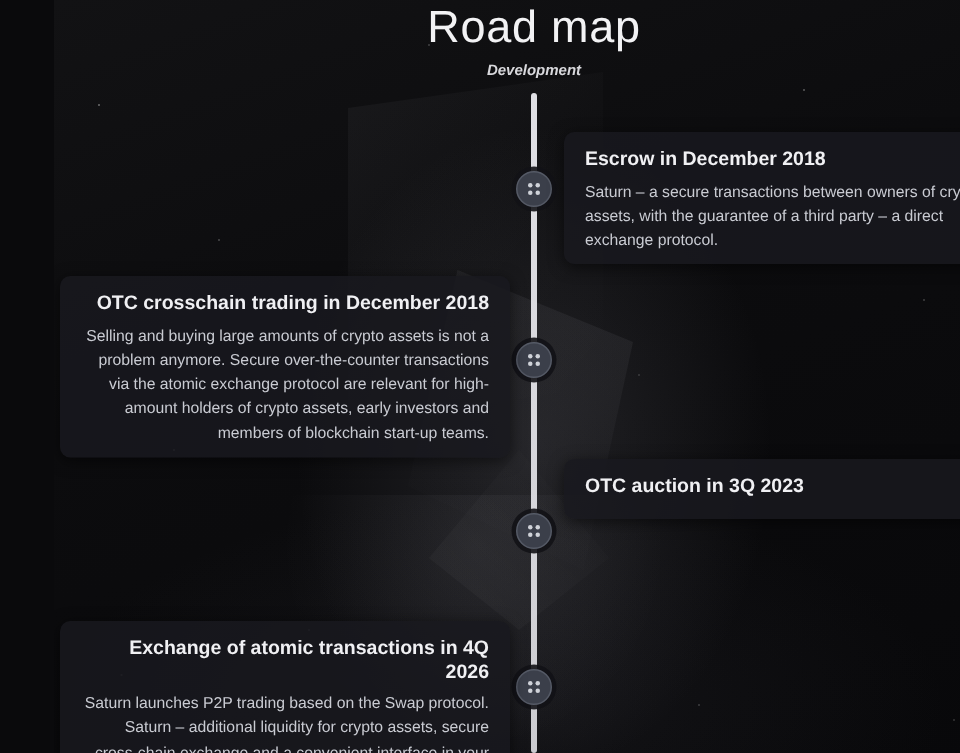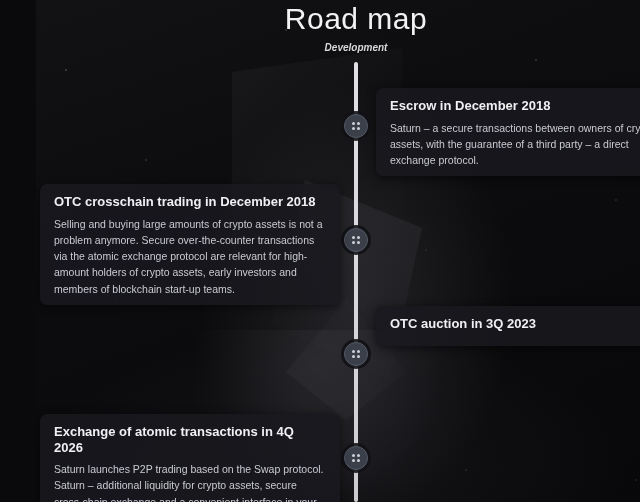--- a/index.html
+++ b/index.html
@@ -137,21 +137,21 @@
     color: #f0f0f3;
     margin-bottom: 6px;
     line-height: 1.2;
   }
   .card p {
     font-size: 10.5px;
     line-height: 1.55;
     color: #c9cbd2;
   }
   .card.right { left: 340px; width: 296px; text-align: left; }
-  .card.left  { left: 4px;  width: 300px; text-align: left; }
+  .card.left  { left: 4px;  width: 300px; text-align: right; }
 
   .c1 { top: 88px; }
   .c2 { top: 184px; }
   .c3 { top: 306px; }
   .c4 { top: 414px; }
 
   .n1 { top: 114px; }
   .n2 { top: 228px; }
   .n3 { top: 342px; }
   .n4 { top: 446px; }

